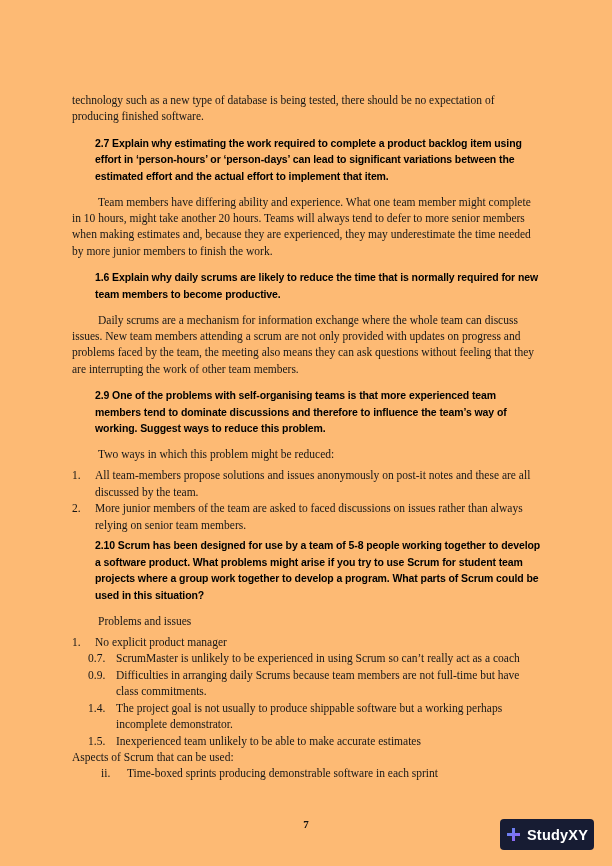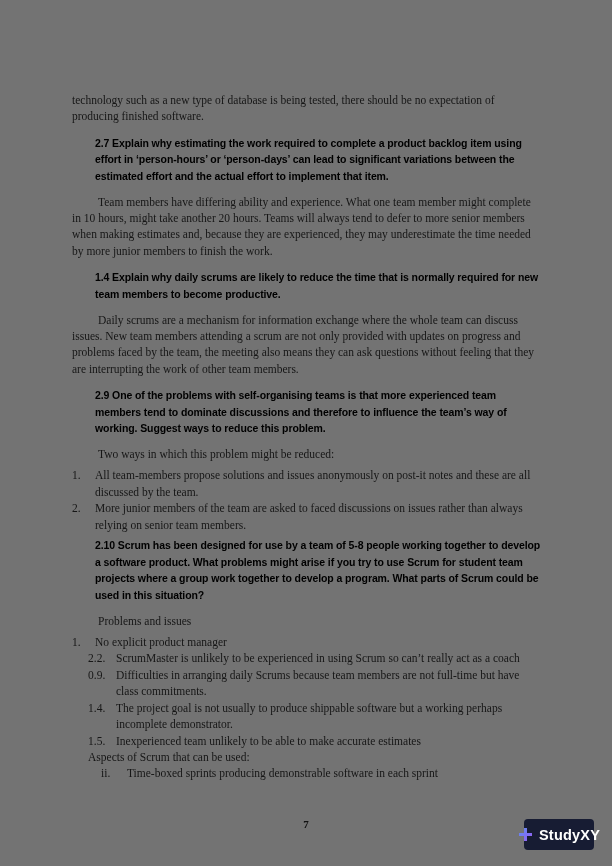--- a/index.html
+++ b/index.html
@@ -1,21 +1,21 @@
 <!DOCTYPE html>
 <html><head>
 <meta charset="utf-8">
 <style>
   * { margin: 0; padding: 0; box-sizing: border-box; }
   html, body { background: #ffffff; }
   .page {
     position: relative;
     width: 612px;
     height: 866px;
-    background: #737373;
+    background: #fdba74;
     font-family: "Liberation Serif", serif;
     color: #161616;
     overflow: hidden;
     margin: 0 auto;
   }
   .content {
     position: absolute;
     left: 72px;
     right: 70px;
     top: 92px;
@@ -34,36 +34,36 @@
     color: #000;
     margin: 4px 0 9px 23px;
   }
   .list-row { display: flex; }
   .list-row .marker { flex: 0 0 23px; }
   .list-row .row-text { flex: 1 1 auto; }
   .list-row.lvl2 { margin-left: 16px; }
   .list-row.lvl2 .marker { flex: 0 0 28px; }
   .list-row.lvl3 { margin-left: 29px; }
   .list-row.lvl3 .marker { flex: 0 0 26px; }
-  .list-row.plain { margin-left: 16px; }
+  .list-row.plain { margin-left: 0; }
   .footer-page-number {
     position: absolute;
     bottom: 36px;
     left: 0;
     right: 0;
     text-align: center;
     font-size: 11px;
     font-weight: bold;
     color: #111;
   }
   .studyxy-badge {
     position: absolute;
     right: 18px;
     bottom: 16px;
-    width: 70px;
+    width: 94px;
     height: 31px;
     background: #171c33;
     border-radius: 4px;
     display: flex;
     align-items: center;
     justify-content: center;
     gap: 6px;
   }
   .plus-icon { display: inline-flex; align-items: center; }
   .brand-text {
@@ -79,21 +79,21 @@
 <body>
 
 <div class="page">
   <div class="content">
 
     <p class="para">technology such as a new type of database is being tested, there should be no expectation of producing finished software.</p>
 
     <p class="question">2.7 Explain why estimating the work required to complete a product backlog item using effort in ‘person-hours’ or ‘person-days’ can lead to significant variations between the estimated effort and the actual effort to implement that item.</p>
     <p class="para first-indent">Team members have differing ability and experience. What one team member might complete in 10 hours, might take another 20 hours. Teams will always tend to defer to more senior members when making estimates and, because they are experienced, they may underestimate the time needed by more junior members to finish the work.</p>
 
-    <p class="question">1.4 Explain why daily scrums are likely to reduce the time that is normally required for new team members to become productive.</p>
+    <p class="question">1.6 Explain why daily scrums are likely to reduce the time that is normally required for new team members to become productive.</p>
     <p class="para first-indent">Daily scrums are a mechanism for information exchange where the whole team can discuss issues. New team members attending a scrum are not only provided with updates on progress and problems faced by the team, the meeting also means they can ask questions without feeling that they are interrupting the work of other team members.</p>
 
     <p class="question">2.9 One of the problems with self-organising teams is that more experienced team members tend to dominate discussions and therefore to influence the team’s way of working. Suggest ways to reduce this problem.</p>
     <p class="para first-indent tight">Two ways in which this problem might be reduced:</p>
 
     <div class="list-row lvl1">
       <span class="marker">1.</span>
       <span class="row-text">All team-members propose solutions and issues anonymously on post-it notes and these are all discussed by the team.</span>
     </div>
     <div class="list-row lvl1">
@@ -102,21 +102,21 @@
     </div>
 
     <p class="question">2.10 Scrum has been designed for use by a team of 5-8 people working together to develop a software product. What problems might arise if you try to use Scrum for student team projects where a group work together to develop a program. What parts of Scrum could be used in this situation?</p>
     <p class="para first-indent tight">Problems and issues</p>
 
     <div class="list-row lvl1">
       <span class="marker">1.</span>
       <span class="row-text">No explicit product manager</span>
     </div>
     <div class="list-row lvl2">
-      <span class="marker">2.2.</span>
+      <span class="marker">0.7.</span>
       <span class="row-text">ScrumMaster is unlikely to be experienced in using Scrum so can’t really act as a coach</span>
     </div>
     <div class="list-row lvl2">
       <span class="marker">0.9.</span>
       <span class="row-text">Difficulties in arranging daily Scrums because team members are not full-time but have class commitments.</span>
     </div>
     <div class="list-row lvl2">
       <span class="marker">1.4.</span>
       <span class="row-text">The project goal is not usually to produce shippable software but a working perhaps incomplete demonstrator.</span>
     </div>

